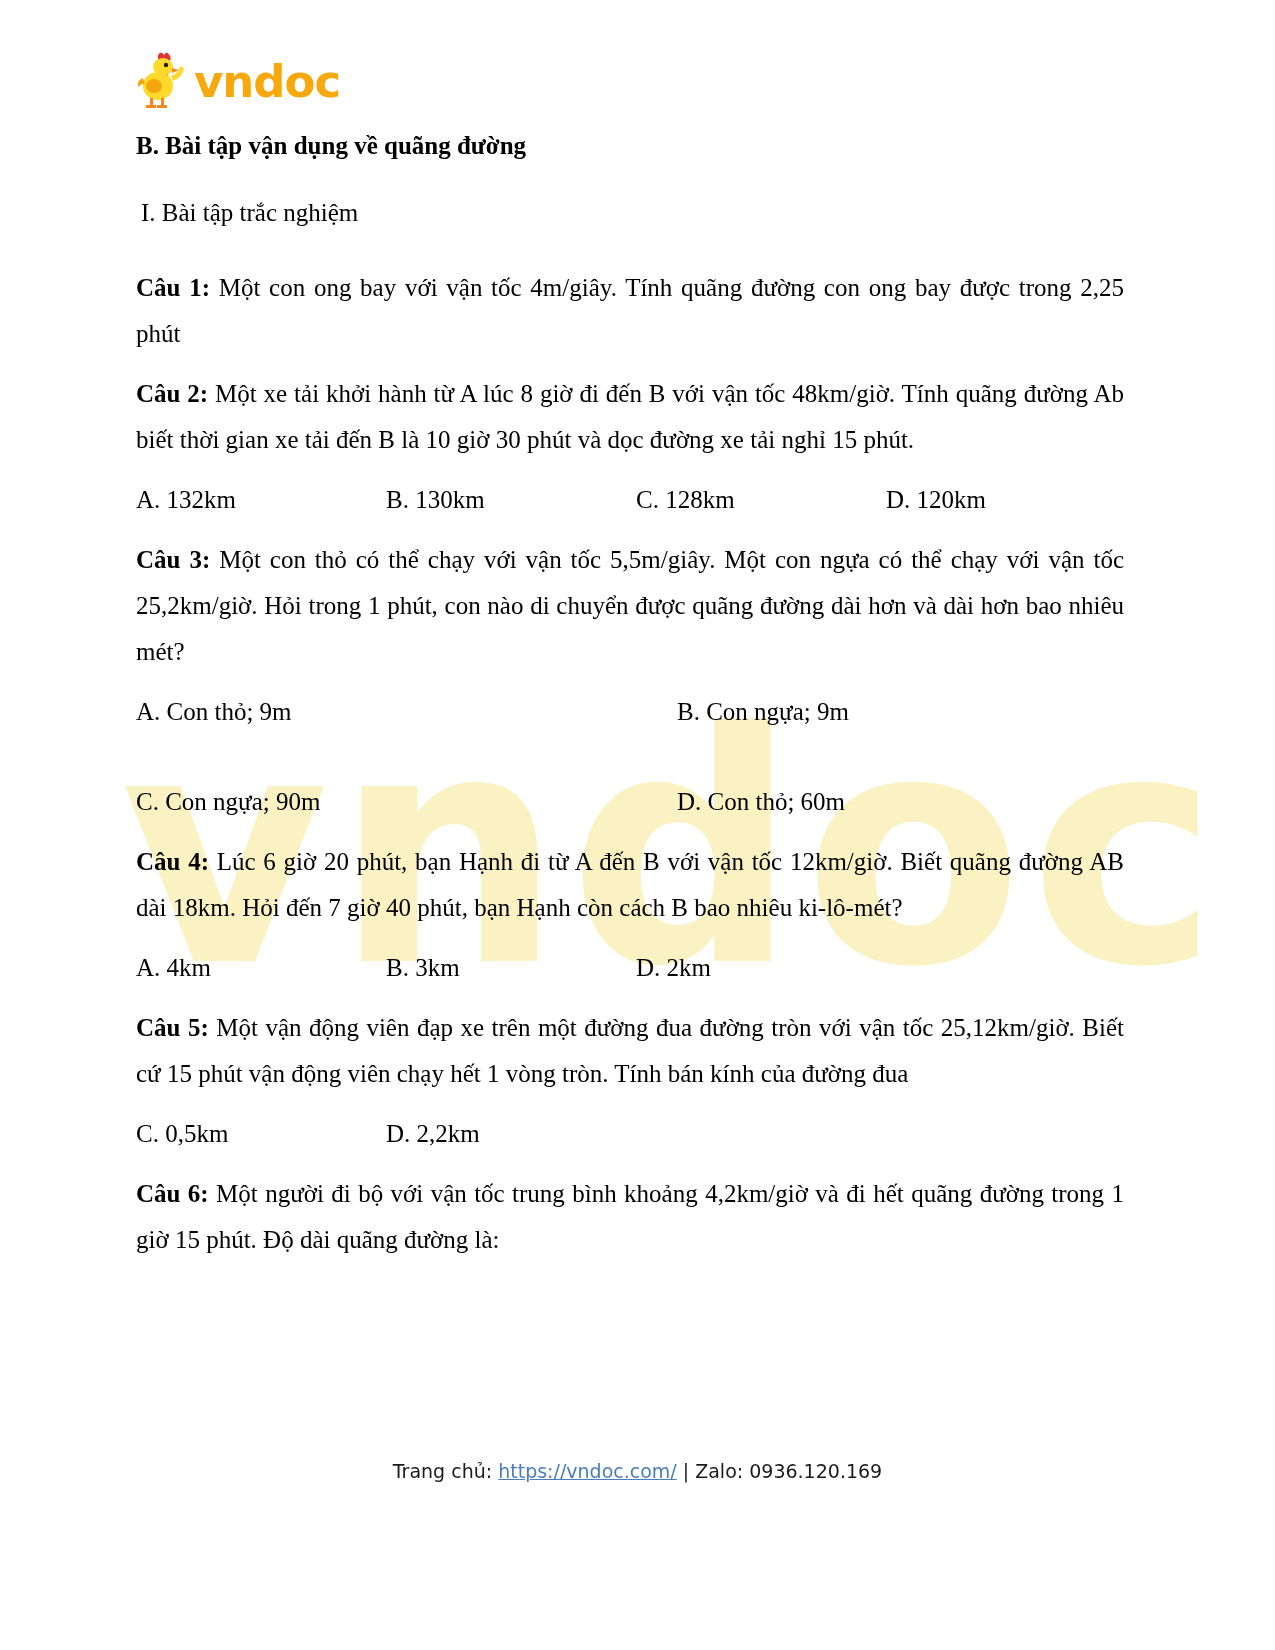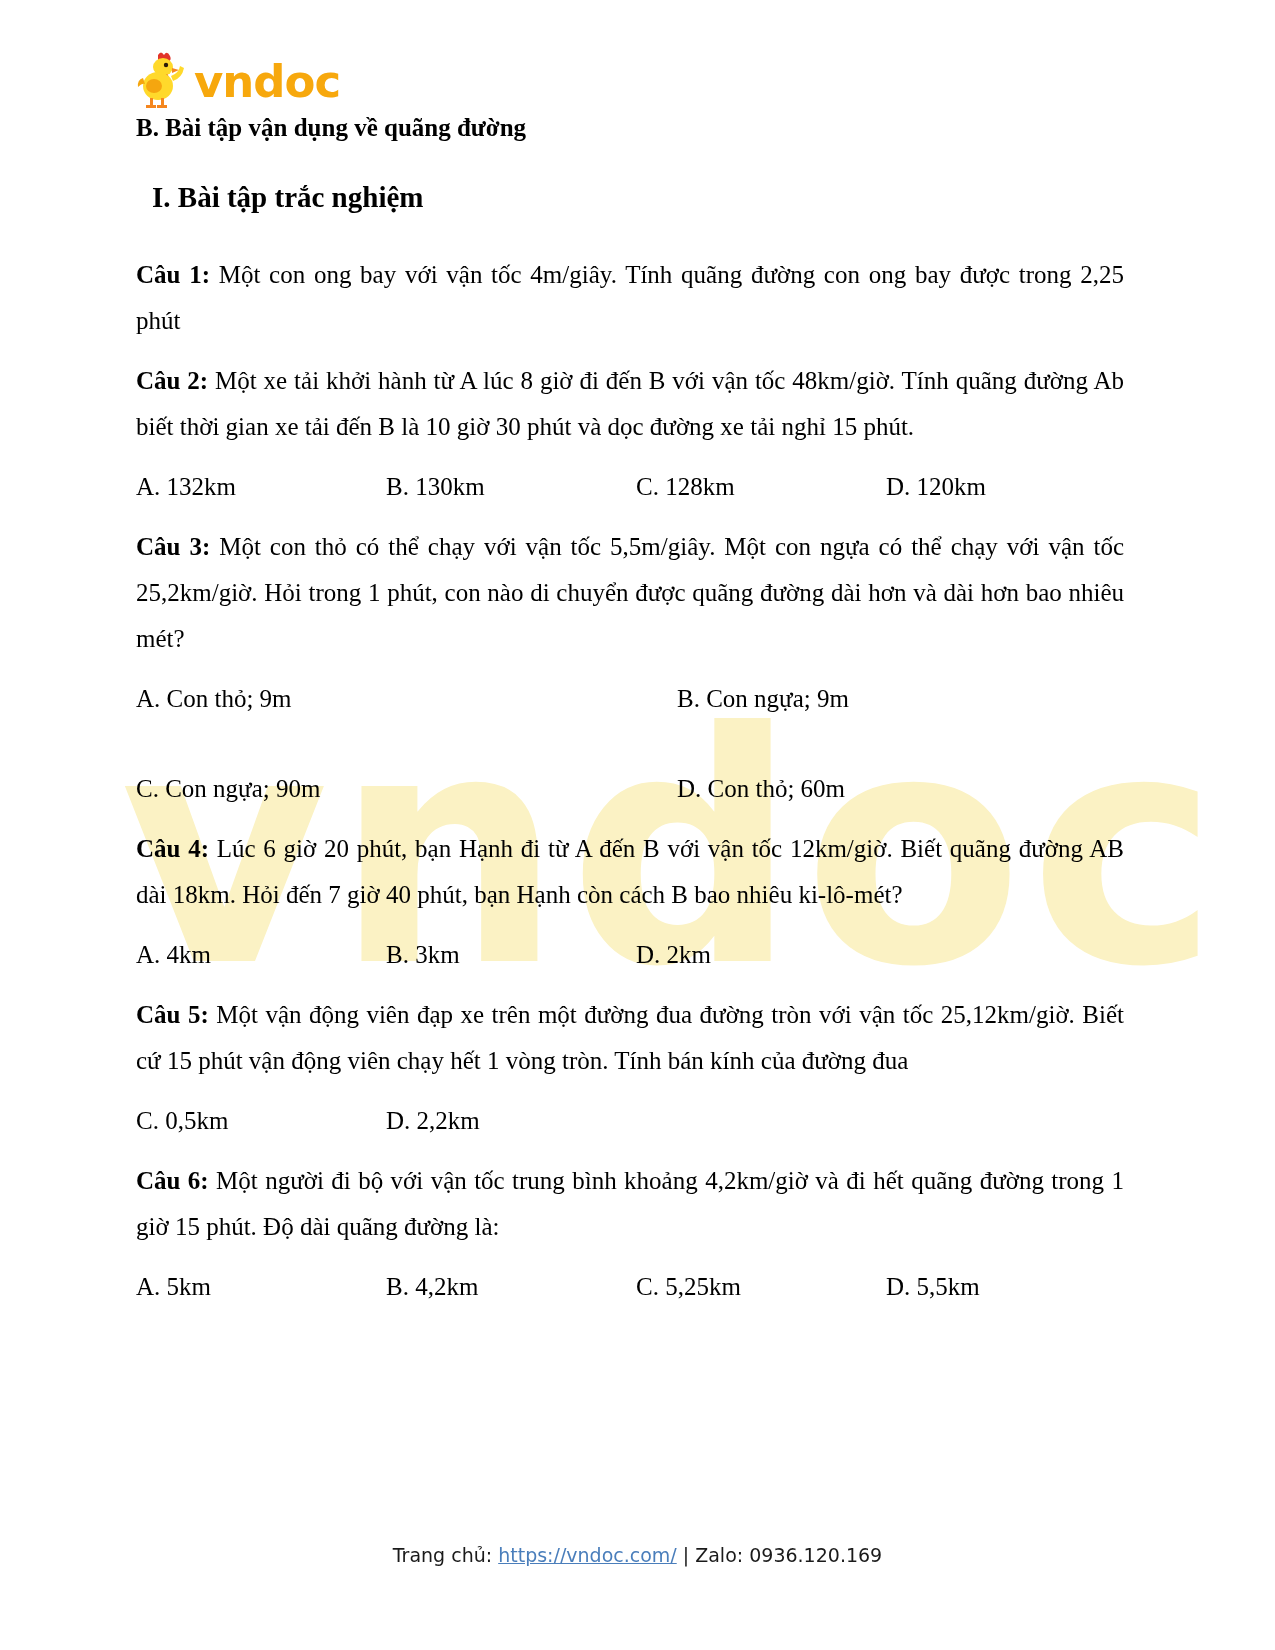--- a/index.html
+++ b/index.html
@@ -64,35 +64,35 @@
     letter-spacing: -1px;
     color: #f7a80d;
     line-height: 1;
     margin-top: 4px;
   }
 
   
   .content {
     position: absolute;
     left: 136px;
-    top: 112px;
+    top: 130px;
     width: 1000px;
     z-index: 2;
   }
 
   .h-sec {
     font-size: 25px;
     font-weight: bold;
     margin: 0 0 34px 0;
     line-height: 1.3;
   }
   .h-sub {
-    font-size: 29px;
-    font-weight: bold;
-    margin: 0 0 36px 16px;
+    font-size: 25px;
+    font-weight: normal;
+    margin: 0 0 36px 5px;
     line-height: 1.3;
   }
 
   .q {
     font-size: 25px;
     line-height: 46px;
     margin: 0 12px 14px 0;
     text-align: justify;
     text-justify: inter-word;
   }
@@ -108,21 +108,21 @@
   .answers.two {
     grid-template-columns: 497px 497px;
     gap: 44px;
   }
   .answers .ans { white-space: nowrap; }
 
   
   .footer {
     position: absolute;
     left: 0;
-    top: 1544px;
+    top: 1460px;
     width: 1275px;
     text-align: center;
     font-family: "DejaVu Sans", sans-serif;
     font-size: 19px;
     color: #1a1a1a;
     z-index: 3;
   }
   .footer a, .footer .link {
     color: #4a7ebb;
     text-decoration: underline;
@@ -196,26 +196,20 @@
       <span class="ans">D. 2km</span>
     </div>
 
     <p class="q"><b>Câu 5:</b><span> Một vận động viên đạp xe trên một đường đua đường tròn với vận tốc 25,12km/giờ. Biết cứ 15 phút vận động viên chạy hết 1 vòng tròn. Tính bán kính của đường đua</span></p>
     <div class="answers">
       <span class="ans">C. 0,5km</span>
       <span class="ans">D. 2,2km</span>
     </div>
 
     <p class="q"><b>Câu 6:</b><span> Một người đi bộ với vận tốc trung bình khoảng 4,2km/giờ và đi hết quãng đường trong 1 giờ 15 phút. Độ dài quãng đường là:</span></p>
-    <div class="answers">
-      <span class="ans">A. 5km</span>
-      <span class="ans">B. 4,2km</span>
-      <span class="ans">C. 5,25km</span>
-      <span class="ans">D. 5,5km</span>
-    </div>
 
   </div>
 
   <div class="footer">
     <span>Trang chủ: </span><span class="link">https://vndoc.com/</span><span> | Zalo: 0936.120.169</span>
   </div>
 
 </div>
 
 </body></html>

